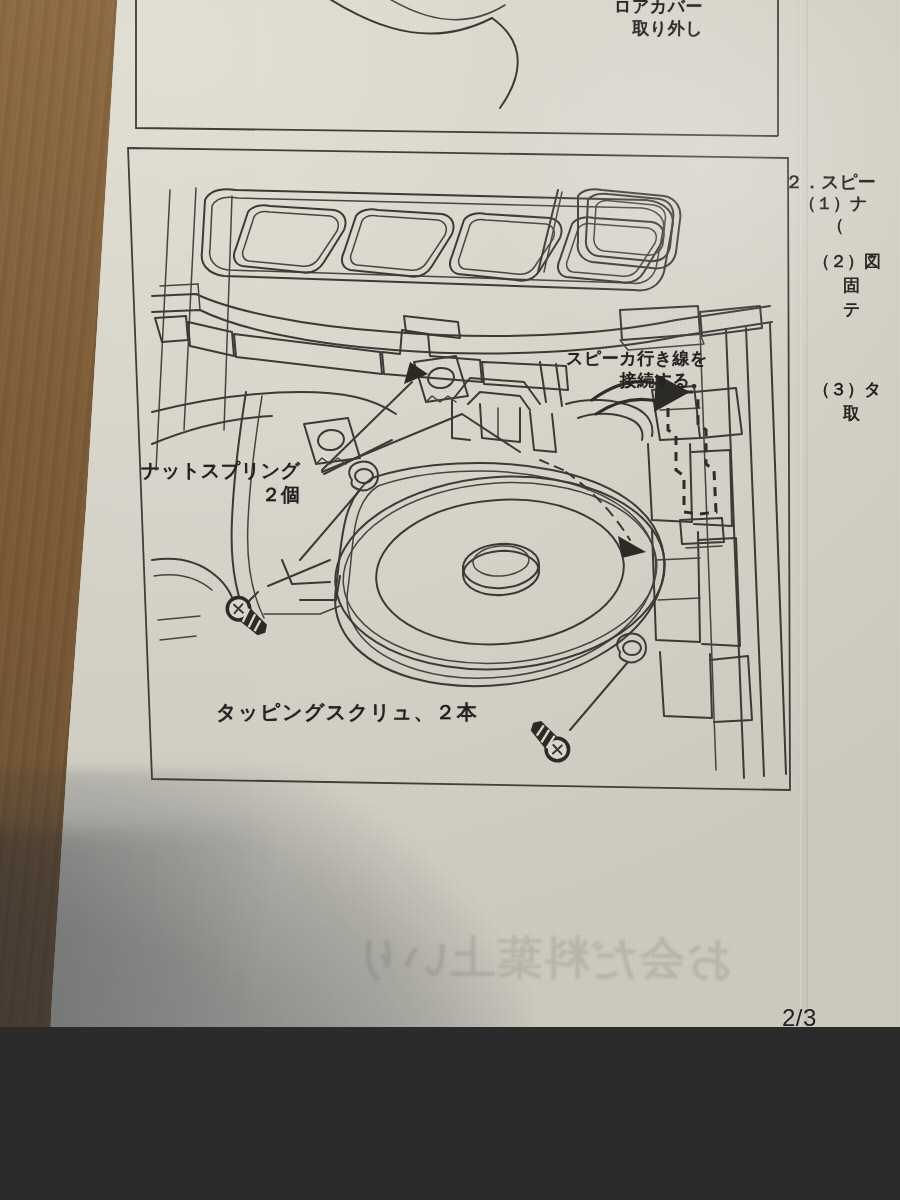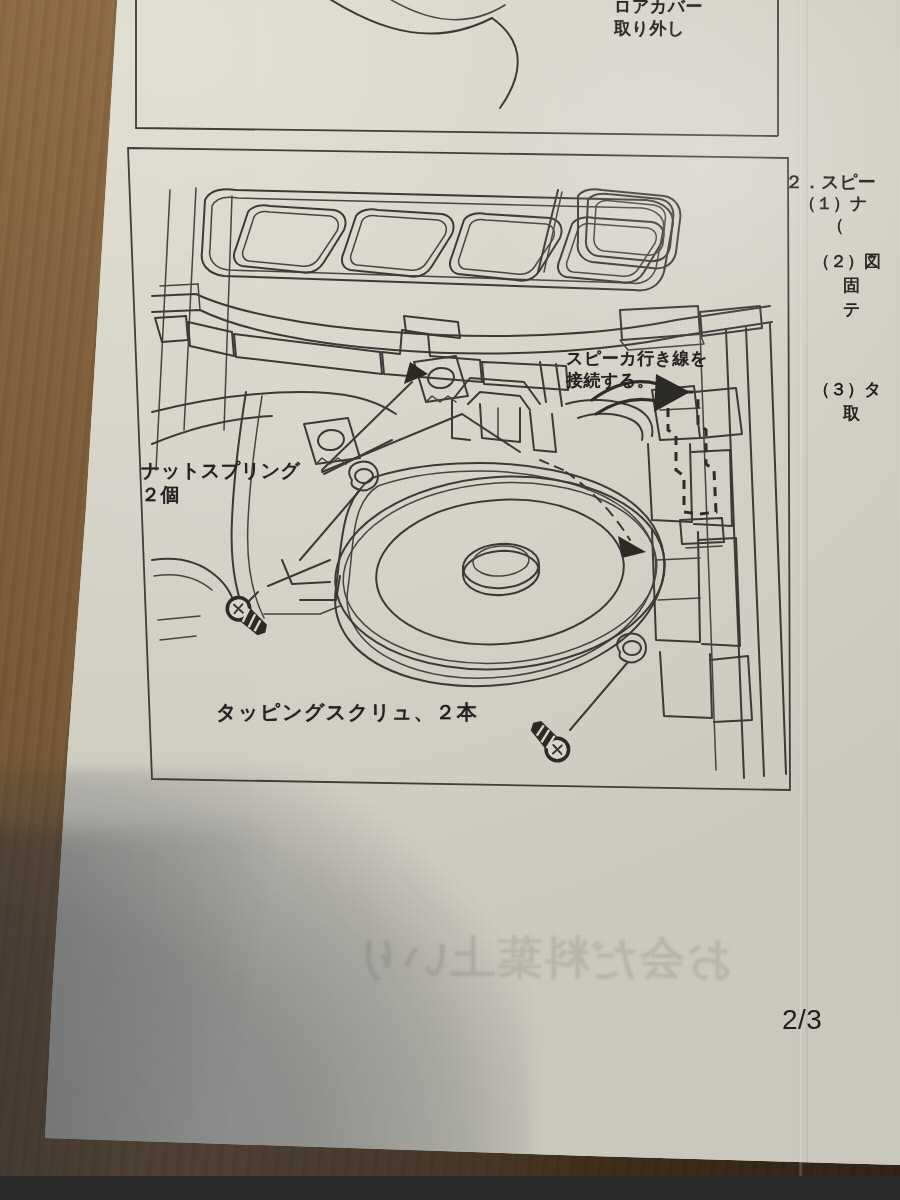--- a/index.html
+++ b/index.html
@@ -1,23 +1,24 @@
 <!DOCTYPE html>
 <html><head>
 <meta charset="utf-8">
 <style>
   html,body{margin:0;padding:0;background:#2b2b2b;}
   body{font-family:"Liberation Sans",sans-serif;}
 
   #page{
     position:relative;
-    width:900px;height:1176px;
+    width:900px;height:1027px;
     overflow:hidden;
     background:#6b destinations;
     background:#7a5c3a;
+    text-align:right;
   }
 
   
   .desk{
     position:absolute;inset:0;
     background:
       linear-gradient(180deg,#8d6a42 0%,#7d5c37 40%,#6b4e2e 100%);
   }
   .desk-grain{
     position:absolute;inset:0;
@@ -136,21 +137,21 @@
   #r3{left:42px;top:44px;font-size:17px;}
   #r4{left:28px;top:80px;font-size:17px;}
   #r5{left:58px;top:104px;font-size:17px;}
   #r6{left:58px;top:128px;font-size:17px;}
   #r7{left:28px;top:208px;font-size:17px;}
   #r8{left:58px;top:232px;font-size:17px;}
 
   .pageno{
     position:absolute;left:782px;top:1004px;
     font-family:"Liberation Sans",sans-serif;
-    font-size:28px;color:#1f1e1c;font-weight:400;letter-spacing:.5px;
+    font-size:24px;color:#1f1e1c;font-weight:400;letter-spacing:.5px;
   }
 
   
   .bleed{
     position:absolute;left:352px;top:928px;
     font-family:"DejaVu Sans",sans-serif;
     font-size:45px;font-weight:700;letter-spacing:2px;
     color:rgba(90,88,82,.17);
     transform:scaleX(-1);
     filter:blur(1.1px);

